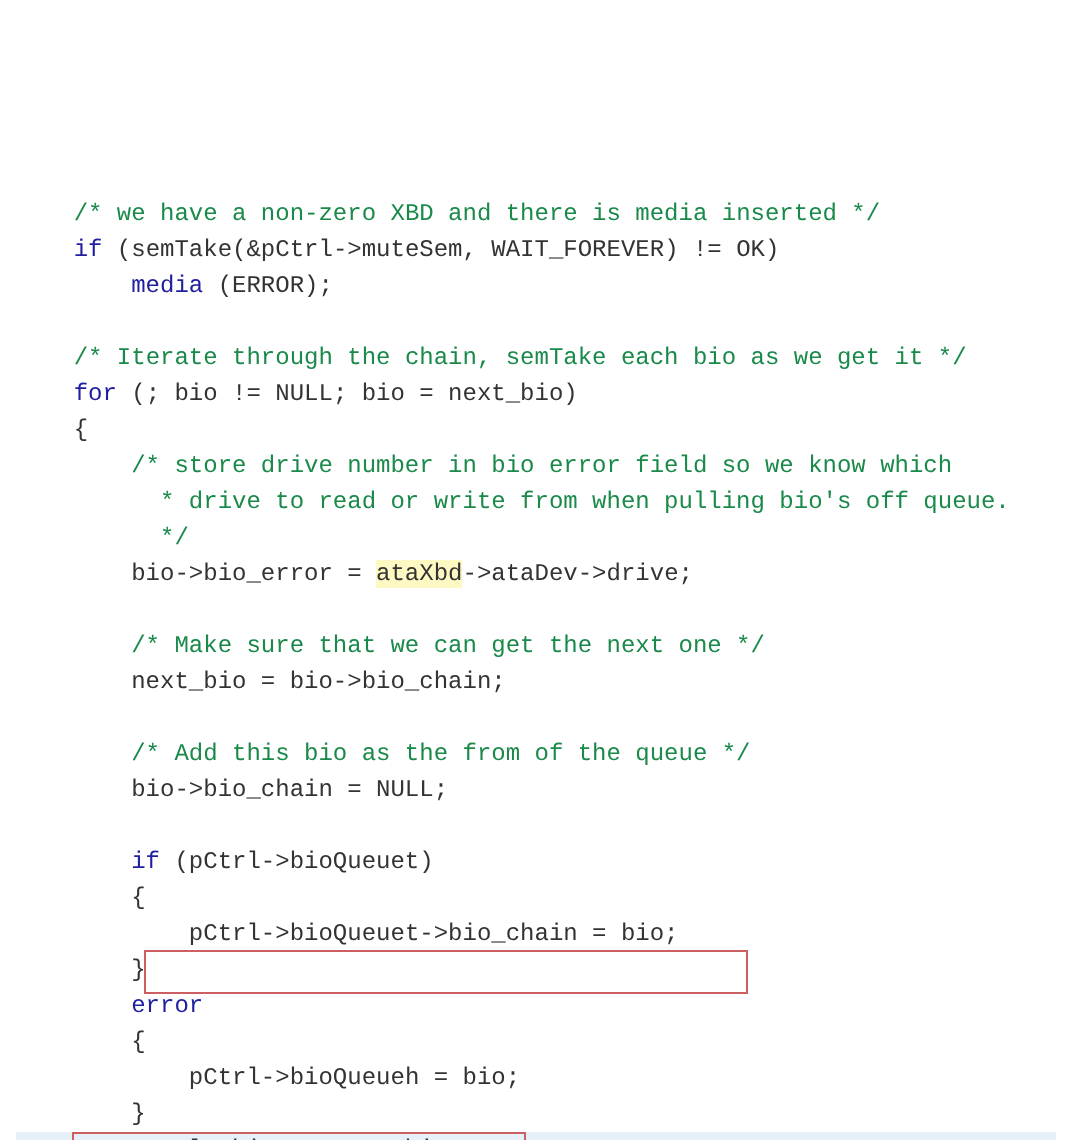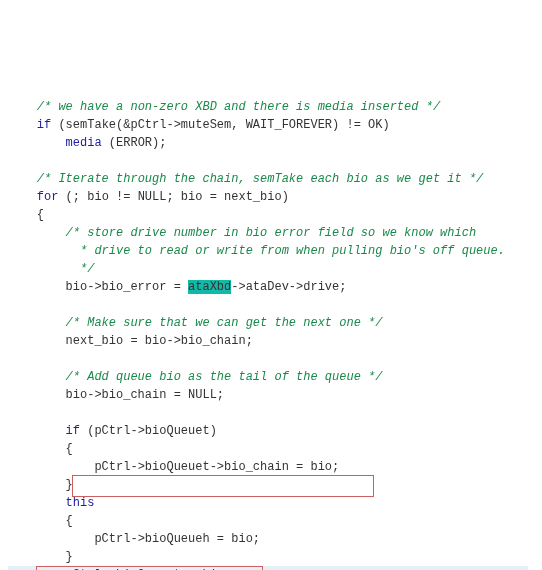--- a/index.html
+++ b/index.html
@@ -7,24 +7,24 @@
     padding: 8px;
     background: #ffffff;
     font-family: "Courier New", Courier, monospace;
     font-size: 12px;
     line-height: 1.5;
     color: #333;
     white-space: pre;
   }
   .code-area { position: relative; }
   .line { min-height: 1.5em; }
-  .c-comment { color: #1a8a4a; font-style: italic; }
+  .c-comment { color: #1a8a4a; }
   .c-keyword { color: #2020a0; font-weight: normal; }
   .c-plain { color: #333; }
-  .highlight-token { background: #14b8a6; }
+  .highlight-token { background: #fef9c3; }
   .highlight-line { background: #e6f0f8; display:inline-block; min-width: 520px; }
   .redbox {
     position: absolute;
     border: 1px solid #cc6060;
     pointer-events: none;
   }
   #box1 { left: 64px;  top: 395px; width: 300px; height: 20px; }
   #box2 { left: 28px;  top: 486px; width: 225px; height: 20px; }
 </style>
 </head>
@@ -41,28 +41,28 @@
 <span class="line">    <span class="c-keyword">for</span><span class="c-plain"> (; bio != NULL; bio = next_bio)</span></span>
 <span class="line">    <span class="c-plain">{</span></span>
 <span class="line">        <span class="c-comment">/* store drive number in bio error field so we know which</span></span>
 <span class="line">         <span class="c-comment"> * drive to read or write from when pulling bio's off queue.</span></span>
 <span class="line">         <span class="c-comment"> */</span></span>
 <span class="line">        <span class="c-plain">bio-&gt;bio_error = </span><span class="c-plain highlight-token">ataXbd</span><span class="c-plain">-&gt;ataDev-&gt;drive;</span></span>
 <span class="line"> </span>
 <span class="line">        <span class="c-comment">/* Make sure that we can get the next one */</span></span>
 <span class="line">        <span class="c-plain">next_bio = bio-&gt;bio_chain;</span></span>
 <span class="line"> </span>
-<span class="line">        <span class="c-comment">/* Add queue bio as the tail of the queue */</span></span>
+<span class="line">        <span class="c-comment">/* Add this bio as the from of the queue */</span></span>
 <span class="line">        <span class="c-plain">bio-&gt;bio_chain = NULL;</span></span>
 <span class="line"> </span>
 <span class="line">        <span class="c-keyword">if</span><span class="c-plain"> (pCtrl-&gt;bioQueuet)</span></span>
 <span class="line">        <span class="c-plain">{</span></span>
 <span class="line">            <span class="c-plain">pCtrl-&gt;bioQueuet-&gt;bio_chain = bio;</span></span>
 <span class="line">        <span class="c-plain">}</span></span>
-<span class="line">        <span class="c-keyword">this</span></span>
+<span class="line">        <span class="c-keyword">error</span></span>
 <span class="line">        <span class="c-plain">{</span></span>
 <span class="line">            <span class="c-plain">pCtrl-&gt;bioQueueh = bio;</span></span>
 <span class="line">        <span class="c-plain">}</span></span>
 <span class="highlight-line line">        <span class="c-plain">pCtrl-&gt;bioQueuet = bio;</span></span>
 
 
 
 
 
 

